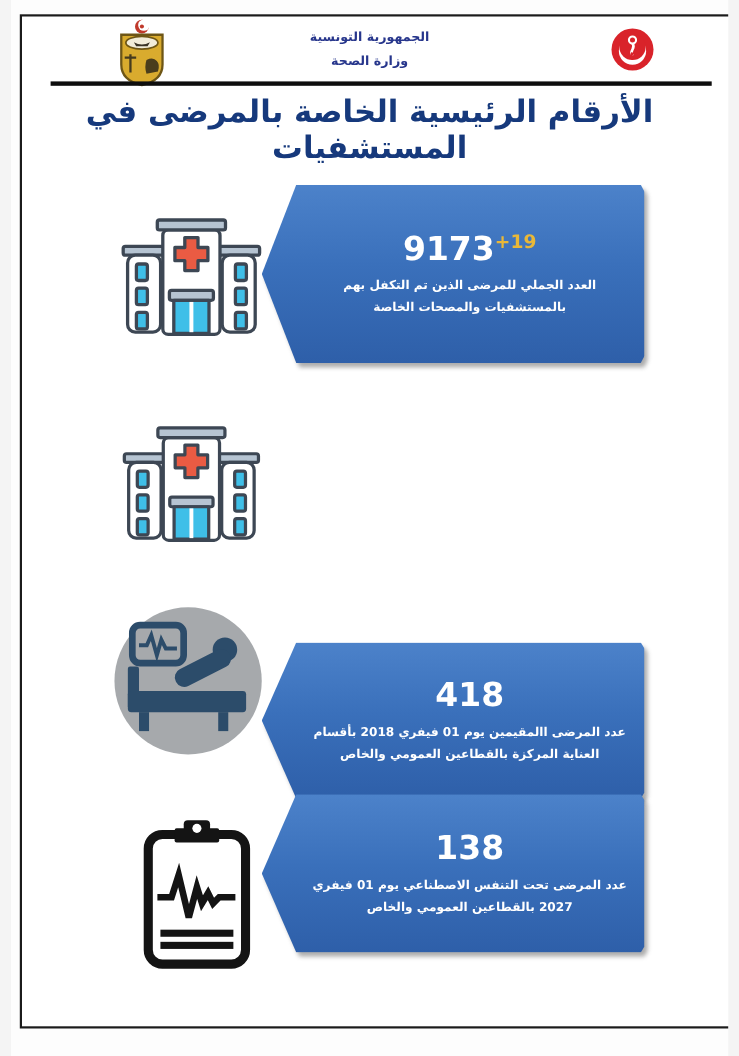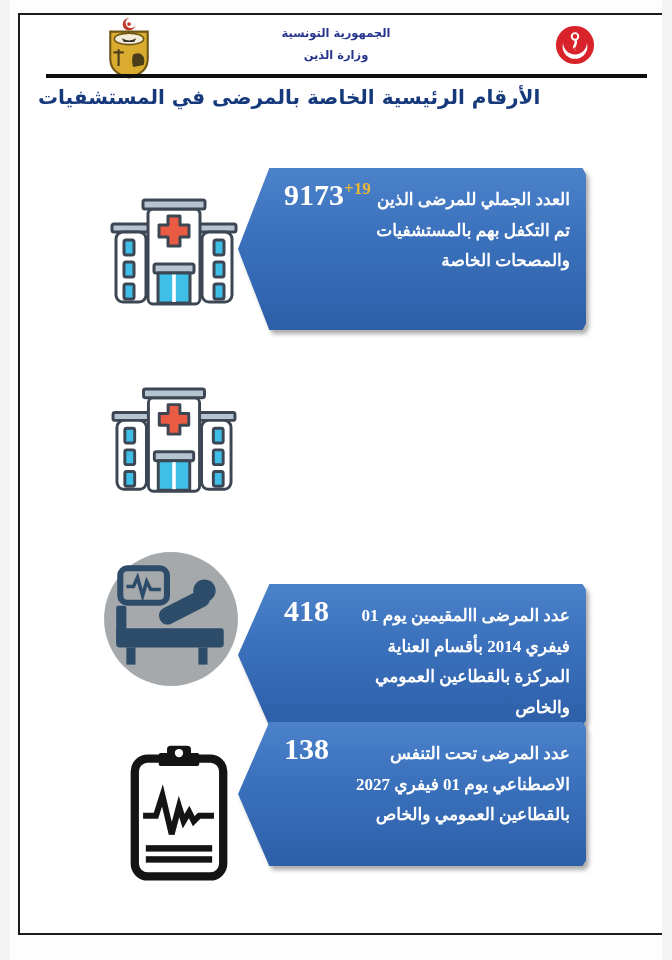--- a/index.html
+++ b/index.html
@@ -9,33 +9,33 @@
   .frame { position:absolute; left:8px; top:13px; width:650px; height:922px; border:2px solid #1b1b1b; background:#ffffff; }
 
   
   .coat { position:absolute; left:94px; top:17px; width:50px; height:57px; }
   .gov-text { position:absolute; left:0; right:0; top:28px; text-align:center; color:#27368c; font-weight:bold; font-size:11.5px; line-height:1.0; }
   .gov-text div { margin-bottom:10px; }
   .moh-logo { position:absolute; left:544px; top:24px; width:42px; height:42px; }
 
   .rule { position:absolute; left:36px; top:74px; width:601px; height:4px; background:#0e0e0e; }
 
-  .title { position:absolute; left:28px; right:28px; top:85px; text-align:left; direction:rtl;
-           color:#16397c; font-weight:bold; font-size:20px; letter-spacing:0; }
+  .title { position:absolute; left:28px; right:28px; top:85px; text-align:center; direction:rtl;
+           color:#16397c; font-weight:bold; font-size:28px; letter-spacing:0; }
 
   
   .banner-wrap { position:absolute; left:228px; width:348px; filter:drop-shadow(3px 4px 2px rgba(70,70,70,.45)); z-index:1; }
   .banner { width:100%; height:100%;
             clip-path:polygon(0 50%, 9% 0, 99% 0, 100% 4%, 100% 96%, 99% 100%, 9% 100%);
             background:linear-gradient(180deg,#4c82ca 0%, #3a70bb 45%, #2e5fa9 100%);
-            padding:10px 16px 8px 46px; display:flex; flex-direction:row; justify-content:center;font-family:Liberation Serif, serif; }
+            padding:10px 16px 8px 46px; display:flex; flex-direction:column; justify-content:center; }
   .num { text-align:center; color:#ffffff; font-weight:bold; font-size:30px; direction:ltr; line-height:1.1; }
   .num sup { color:#e9b838; font-size:17px; font-weight:bold; }
-  .lbl { margin-top:7px; direction:rtl; color:#ffffff; font-weight:bold;
-         font-size:17px; line-height:1.8; }
+  .lbl { margin-top:7px; text-align:center; direction:rtl; color:#ffffff; font-weight:bold;
+         font-size:11px; line-height:1.8; }
 
   .b1 { top:168px; height:162px; }
   .b2 { top:362px; height:143px; }
   .b3 { top:584px; height:142px; }
   .b4 { top:722px; height:144px; }
 
   
   .icon { position:absolute; z-index:2; }
   .i1 { left:98px;  top:194px; width:132px; height:120px; }
   .i2 { left:98px;  top:383px; width:132px; height:118px; }
@@ -58,21 +58,21 @@
       <ellipse cx="24" cy="21" rx="14" ry="5.5" fill="#f2ecd9" stroke="#6e5616" stroke-width="1.5"></ellipse>
       <path d="M17 20.5 q7 4 14 0 l-2 3.5 h-10 z" fill="#3a3326"></path>
       <line x1="14" y1="31" x2="14" y2="47" stroke="#463b1e" stroke-width="2"></line>
       <line x1="9" y1="34" x2="19" y2="34" stroke="#463b1e" stroke-width="2"></line>
       <path d="M28 36 q6 -3 9 1 q3 3 1 9 l-10 2 q-2 -6 0 -12 z" fill="#4a3d1c"></path>
     </svg>
   </div>
 
   <div class="gov-text">
     <div>الجمهورية التونسية</div>
-    <div>وزارة الذين</div>
+    <div>وزارة الصحة</div>
   </div>
 
   <div class="moh-logo">
     <svg viewBox="0 0 44 44">
       <circle cx="22" cy="22" r="20" fill="#d9232a"></circle>
       <circle cx="22" cy="23.5" r="13" fill="#ffffff"></circle>
       <circle cx="22" cy="19.5" r="12.5" fill="#d9232a"></circle>
       <circle cx="22" cy="13" r="3.4" fill="none" stroke="#ffffff" stroke-width="2"></circle>
       <path d="M22 16 q2 3 0 6 q-2 3 0 6" fill="none" stroke="#ffffff" stroke-width="2.4"></path>
       <path d="M22 25 q-2 3 0 6" fill="none" stroke="#d9232a" stroke-width="2.4"></path>
@@ -131,21 +131,21 @@
         <rect x="46" y="70" width="40" height="9" rx="2" fill="#b6c4d2"></rect>
         <rect x="50" y="79" width="32" height="30" fill="#3fbfe8"></rect>
       </g>
       <rect x="64.2" y="80.5" width="3.6" height="27.5" fill="#ffffff"></rect>
     </svg>
   </div>
 
   <div class="banner-wrap b3">
     <div class="banner">
       <div class="num"><span>418</span></div>
-      <p class="lbl">عدد المرضى االمقيمين يوم 01 فيفري 2014 بأقسام العناية المركزة بالقطاعين العمومي والخاص</p>
+      <p class="lbl">عدد المرضى االمقيمين يوم 01 فيفري 2018 بأقسام العناية المركزة بالقطاعين العمومي والخاص</p>
     </div>
   </div>
   <div class="icon i3">
     <svg viewBox="0 0 140 140">
       <circle cx="70" cy="70" r="66" fill="#a6a9ac"></circle>
       <rect x="20" y="20" width="46" height="34" rx="7" fill="none" stroke="#2c4c6a" stroke-width="6"></rect>
       <polyline points="26,38 33,38 37,29 42,47 46,33 50,41 60,41" fill="none" stroke="#2c4c6a" stroke-width="3.5"></polyline>
       <g fill="#2c4c6a">
         <circle cx="103" cy="42" r="11"></circle>
         <rect x="56" y="50" width="54" height="17" rx="8" transform="rotate(-27 83 58)"></rect>

